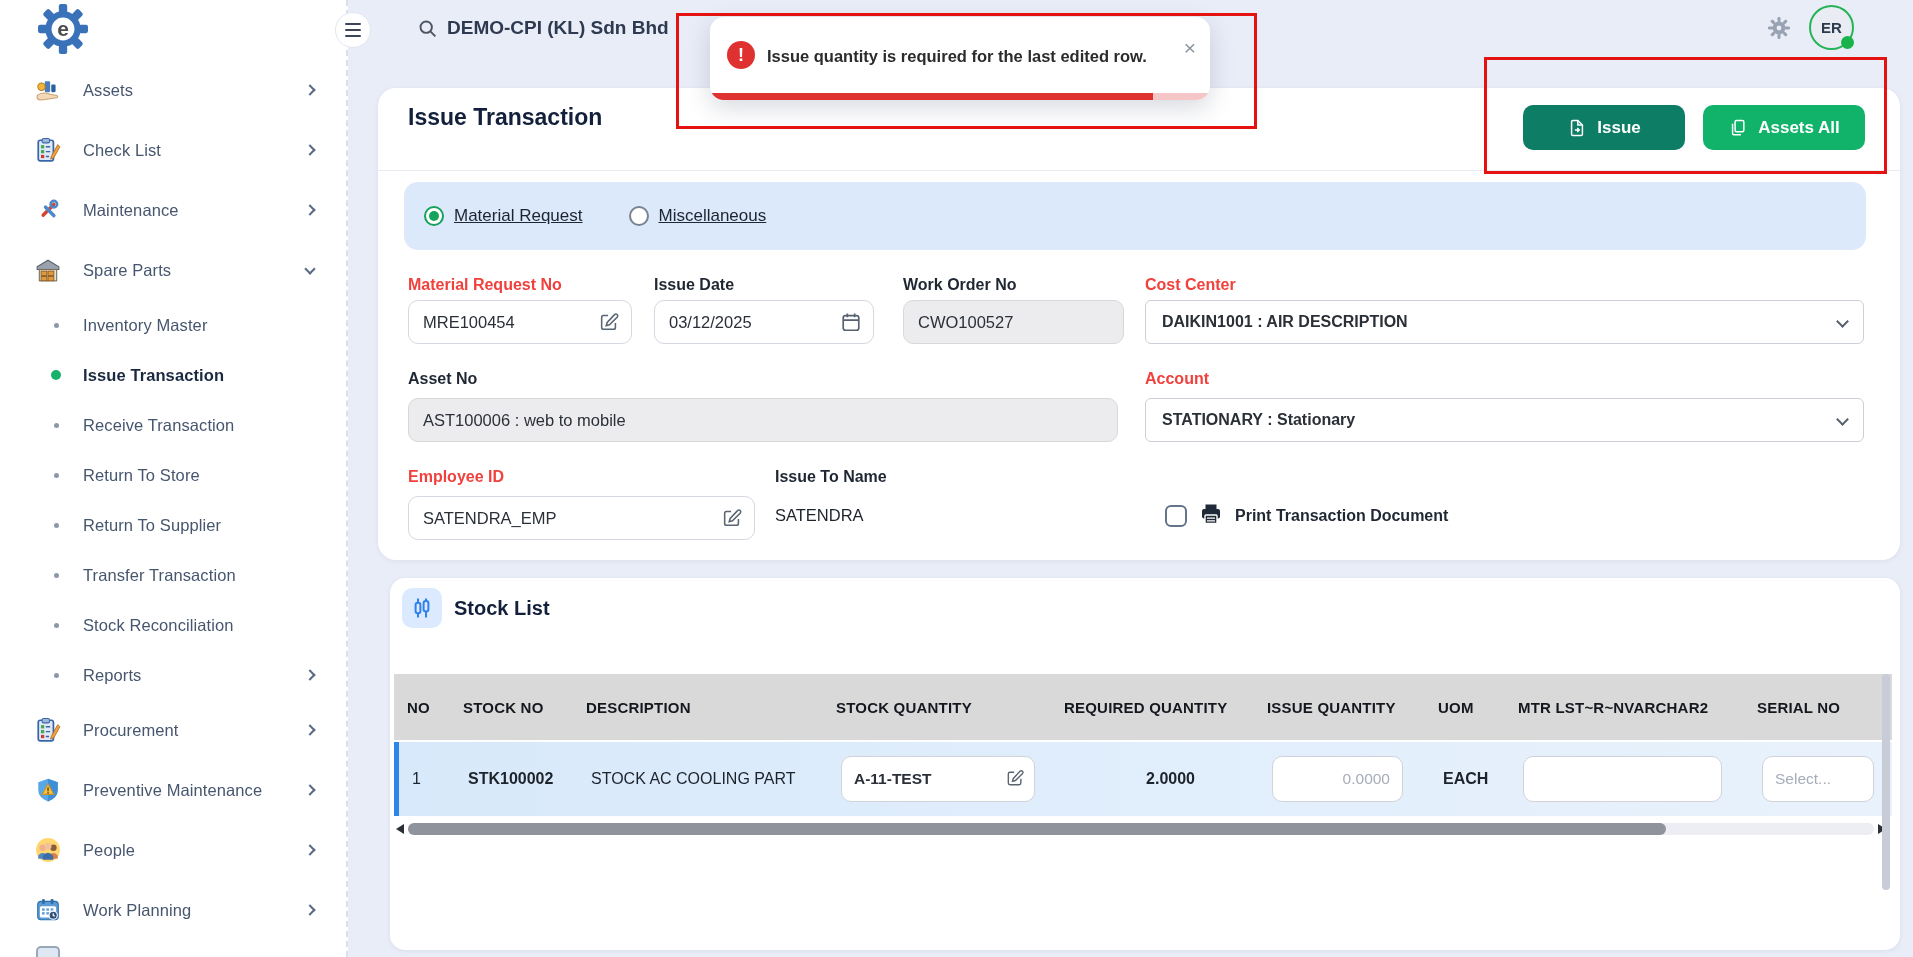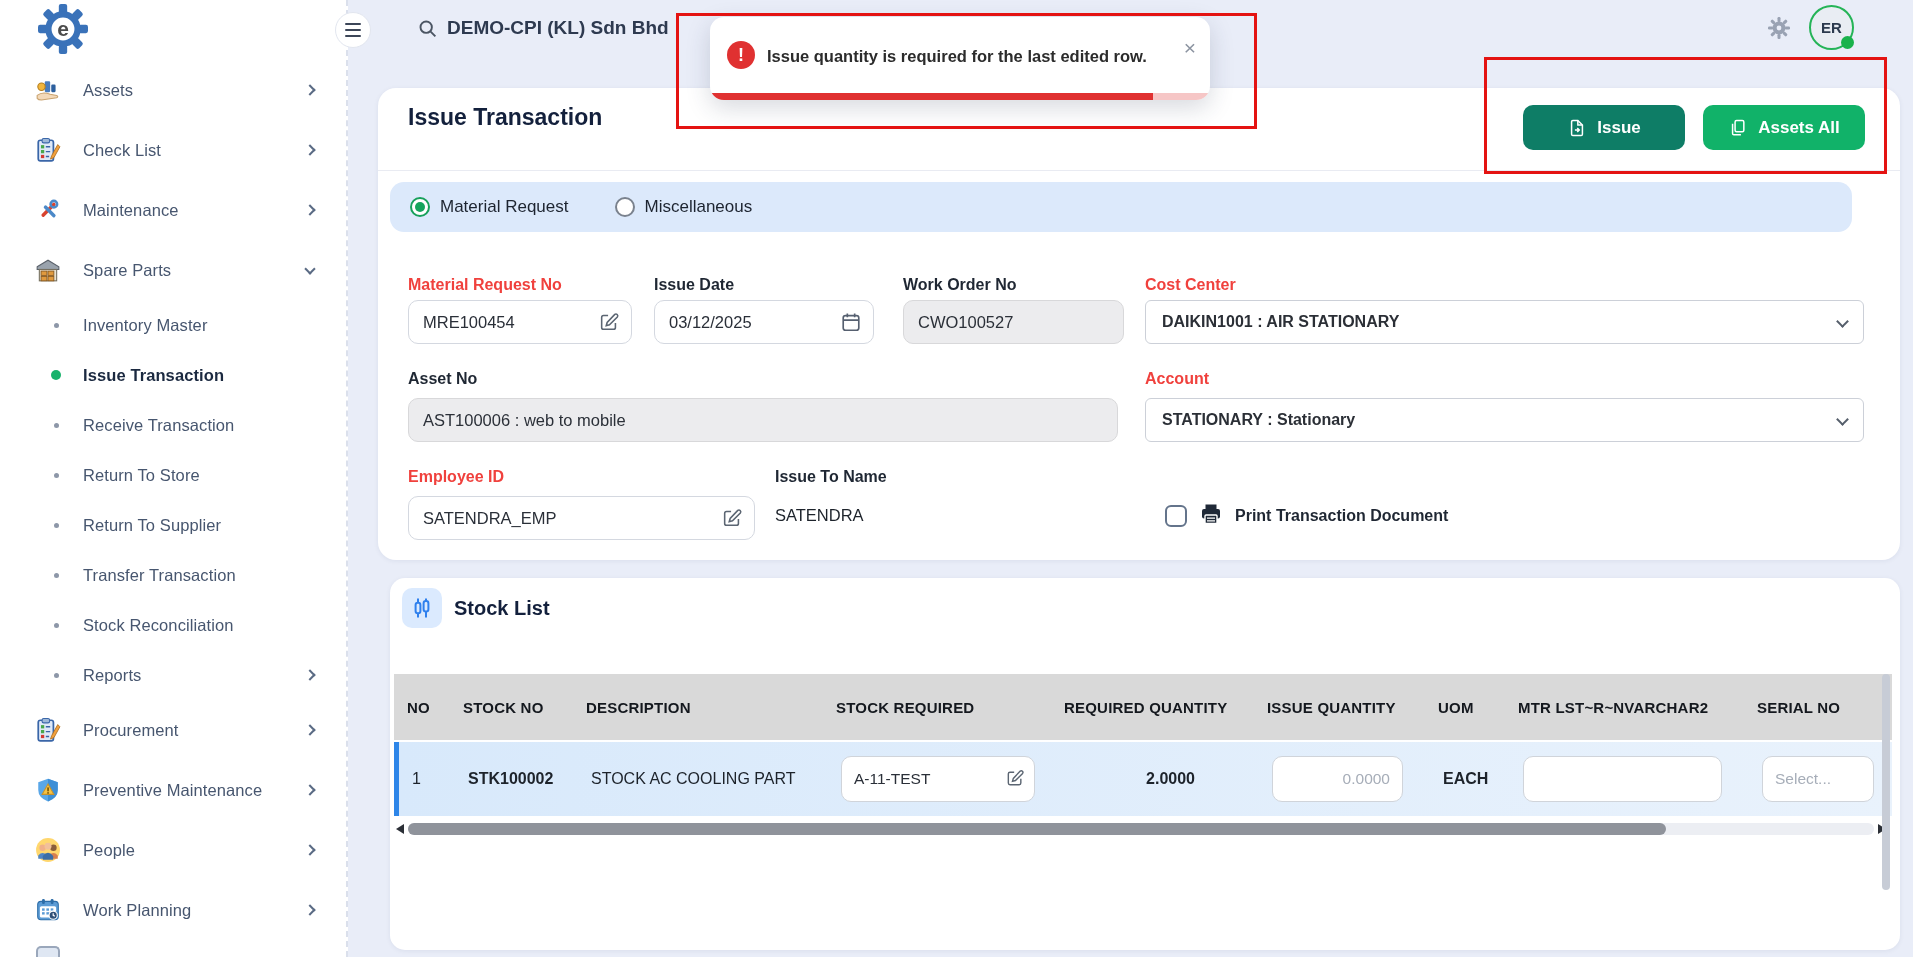--- a/index.html
+++ b/index.html
@@ -38,21 +38,21 @@
   .card2 { left:390px; top:578px; width:1510px; height:372px;border-radius:15px; }
 
   .page-title { position:absolute; left:30px; top:16px; font-size:23px; font-weight:800; color:#13203c; }
   .card1-divider { position:absolute; left:0; top:82px; width:100%; border-top:1px solid #e9ebf2; }
 
   .btnrow { position:absolute; top:17px; right:35px; display:flex; gap:18px; }
   .gbtn { height:45px; width:162px; border:none; border-radius:10px; color:#fff; font-family:inherit; font-size:17px; font-weight:700; display:flex; align-items:center; justify-content:center; gap:10px; cursor:pointer; }
   .gbtn.issue { background:#0e7d66; }
   .gbtn.issueall { background:#11b269; }
 
-  .radiobar { position:absolute; left:12px; top:94px; width:1462px; height:50px; background:#dce9fb; border-radius:14px; display:flex; align-items:center; gap:46px; padding-left:20px; }
+  .radiobar { position:absolute; left:26px; top:94px; width:1462px; height:68px; background:#dce9fb; border-radius:14px; display:flex; align-items:center; gap:46px; padding-left:20px;text-decoration:underline; }
   .radio-opt { display:flex; align-items:center; gap:10px; cursor:pointer; }
   .rdo { width:20px; height:20px; border-radius:50%; border:2px solid #7a828e; background:#fff; position:relative; }
   .rdo.sel { border-color:#17a05b; }
   .rdo.sel::after { content:""; position:absolute; left:3px; top:3px; width:10px; height:10px; border-radius:50%; background:#14a45c; }
   .radio-lbl { font-size:17px; color:#1d2430; }
 
   .flabel { position:absolute; font-size:16px; font-weight:600; color:#1f2733; }
   .flabel.red { color:#f0413d; }
   .fld { position:absolute; height:44px; }
   .fld input { width:100%; height:44px; border:1px solid #d4d8e0; border-radius:10px; background:#fff; font-family:inherit; font-size:16.5px; color:#2a2f38; padding:0 40px 0 14px; outline:none; }
@@ -72,21 +72,21 @@
   .tbl { position:absolute; left:4px; top:96px; width:1498px; }
   .tcols { display:grid; grid-template-columns:56px 123px 250px 228px 203px 171px 80px 239px 1fr; padding-left:13px; align-items:center; }
   .thead { height:66px; background:#d9d9d9; }
   .thead div { font-size:15px; font-weight:800; color:#14181e; letter-spacing:.2px; }
   .trow { position:relative; margin-top:2px; height:74px; background:linear-gradient(90deg,#d8e9fb,#e9f2fc); border-left:5px solid #2e86e8; }
   .trow .cell { font-size:16px; color:#1d232b; }
   .trow .cell.b { font-weight:600; }
   .rinput { height:46px; border:1px solid #d0d4da; border-radius:10px; background:#fff; font-family:inherit; font-size:15.5px; color:#2a2f38; padding:0 12px; outline:none; }
   .rinput::placeholder { color:#a6adb8; }
   .locwrap { position:relative; width:194px; }
-  .locwrap input { width:194px; padding-right:38px; }
+  .locwrap input { width:194px; padding-right:38px;font-weight:bold; }
   .locwrap .ric { position:absolute; right:10px; top:12px; width:20px; height:20px; cursor:pointer; }
   .qtyin { width:131px; text-align:right; }
   .mtrin { width:199px; }
   .serin { width:112px; }
   .reqq { text-align:center; }
 
   .hscroll { position:absolute; left:4px; top:244px; width:1494px; height:14px; }
   .hs-track { position:absolute; left:14px; right:14px; top:1px; height:12px; background:#eceef3; border-radius:6px; }
   .hs-thumb { position:absolute; left:14px; top:1px; width:1258px; height:12px; background:#8f939b; border-radius:6px; cursor:pointer; }
   .hs-arrow { position:absolute; top:2px; width:0; height:0; border-top:5px solid transparent; border-bottom:5px solid transparent; cursor:pointer; }
@@ -370,21 +370,21 @@
         </svg></span>
   </div>
 
   <div class="flabel" style="left:525px;top:188px">Work Order No</div>
   <div class="fld" style="left:525px;top:212px;width:221px">
     <input type="text" class="noicon dis" disabled="" value="CWO100527" style="">
   </div>
 
   <div class="flabel red" style="left:767px;top:188px">Cost Center</div>
   <div class="dselect" style="left:767px;top:212px;width:719px">
-    <span>DAIKIN1001 : AIR STATIONARY</span>
+    <span>DAIKIN1001 : AIR DESCRIPTION</span>
     <span class="dchev"></span>
   </div>
 
   <div class="flabel" style="left:30px;top:282px">Asset No</div>
   <div class="fld" style="left:30px;top:310px;width:710px">
     <input type="text" class="noicon dis" disabled="" value="AST100006 : web to mobile" style="">
   </div>
 
   <div class="flabel red" style="left:767px;top:282px">Account</div>
   <div class="dselect" style="left:767px;top:310px;width:719px">
@@ -424,21 +424,21 @@
         <rect x="13.6" y="5" width="4.8" height="10.5" rx="2.2"></rect>
       </svg>
   </span>
   <h2 class="sl-title">Stock List</h2>
 
   <div class="tbl">
     <div class="tcols thead">
       <div>NO</div>
       <div>STOCK NO</div>
       <div>DESCRIPTION</div>
-      <div>STOCK REQUIRED</div>
+      <div>STOCK QUANTITY</div>
       <div>REQUIRED QUANTITY</div>
       <div>ISSUE QUANTITY</div>
       <div>UOM</div>
       <div>MTR LST~R~NVARCHAR2</div>
       <div>SERIAL NO</div>
     </div>
 
     <div class="tcols trow">
       <div class="cell">1</div>
       <div class="cell b">STK100002</div>

